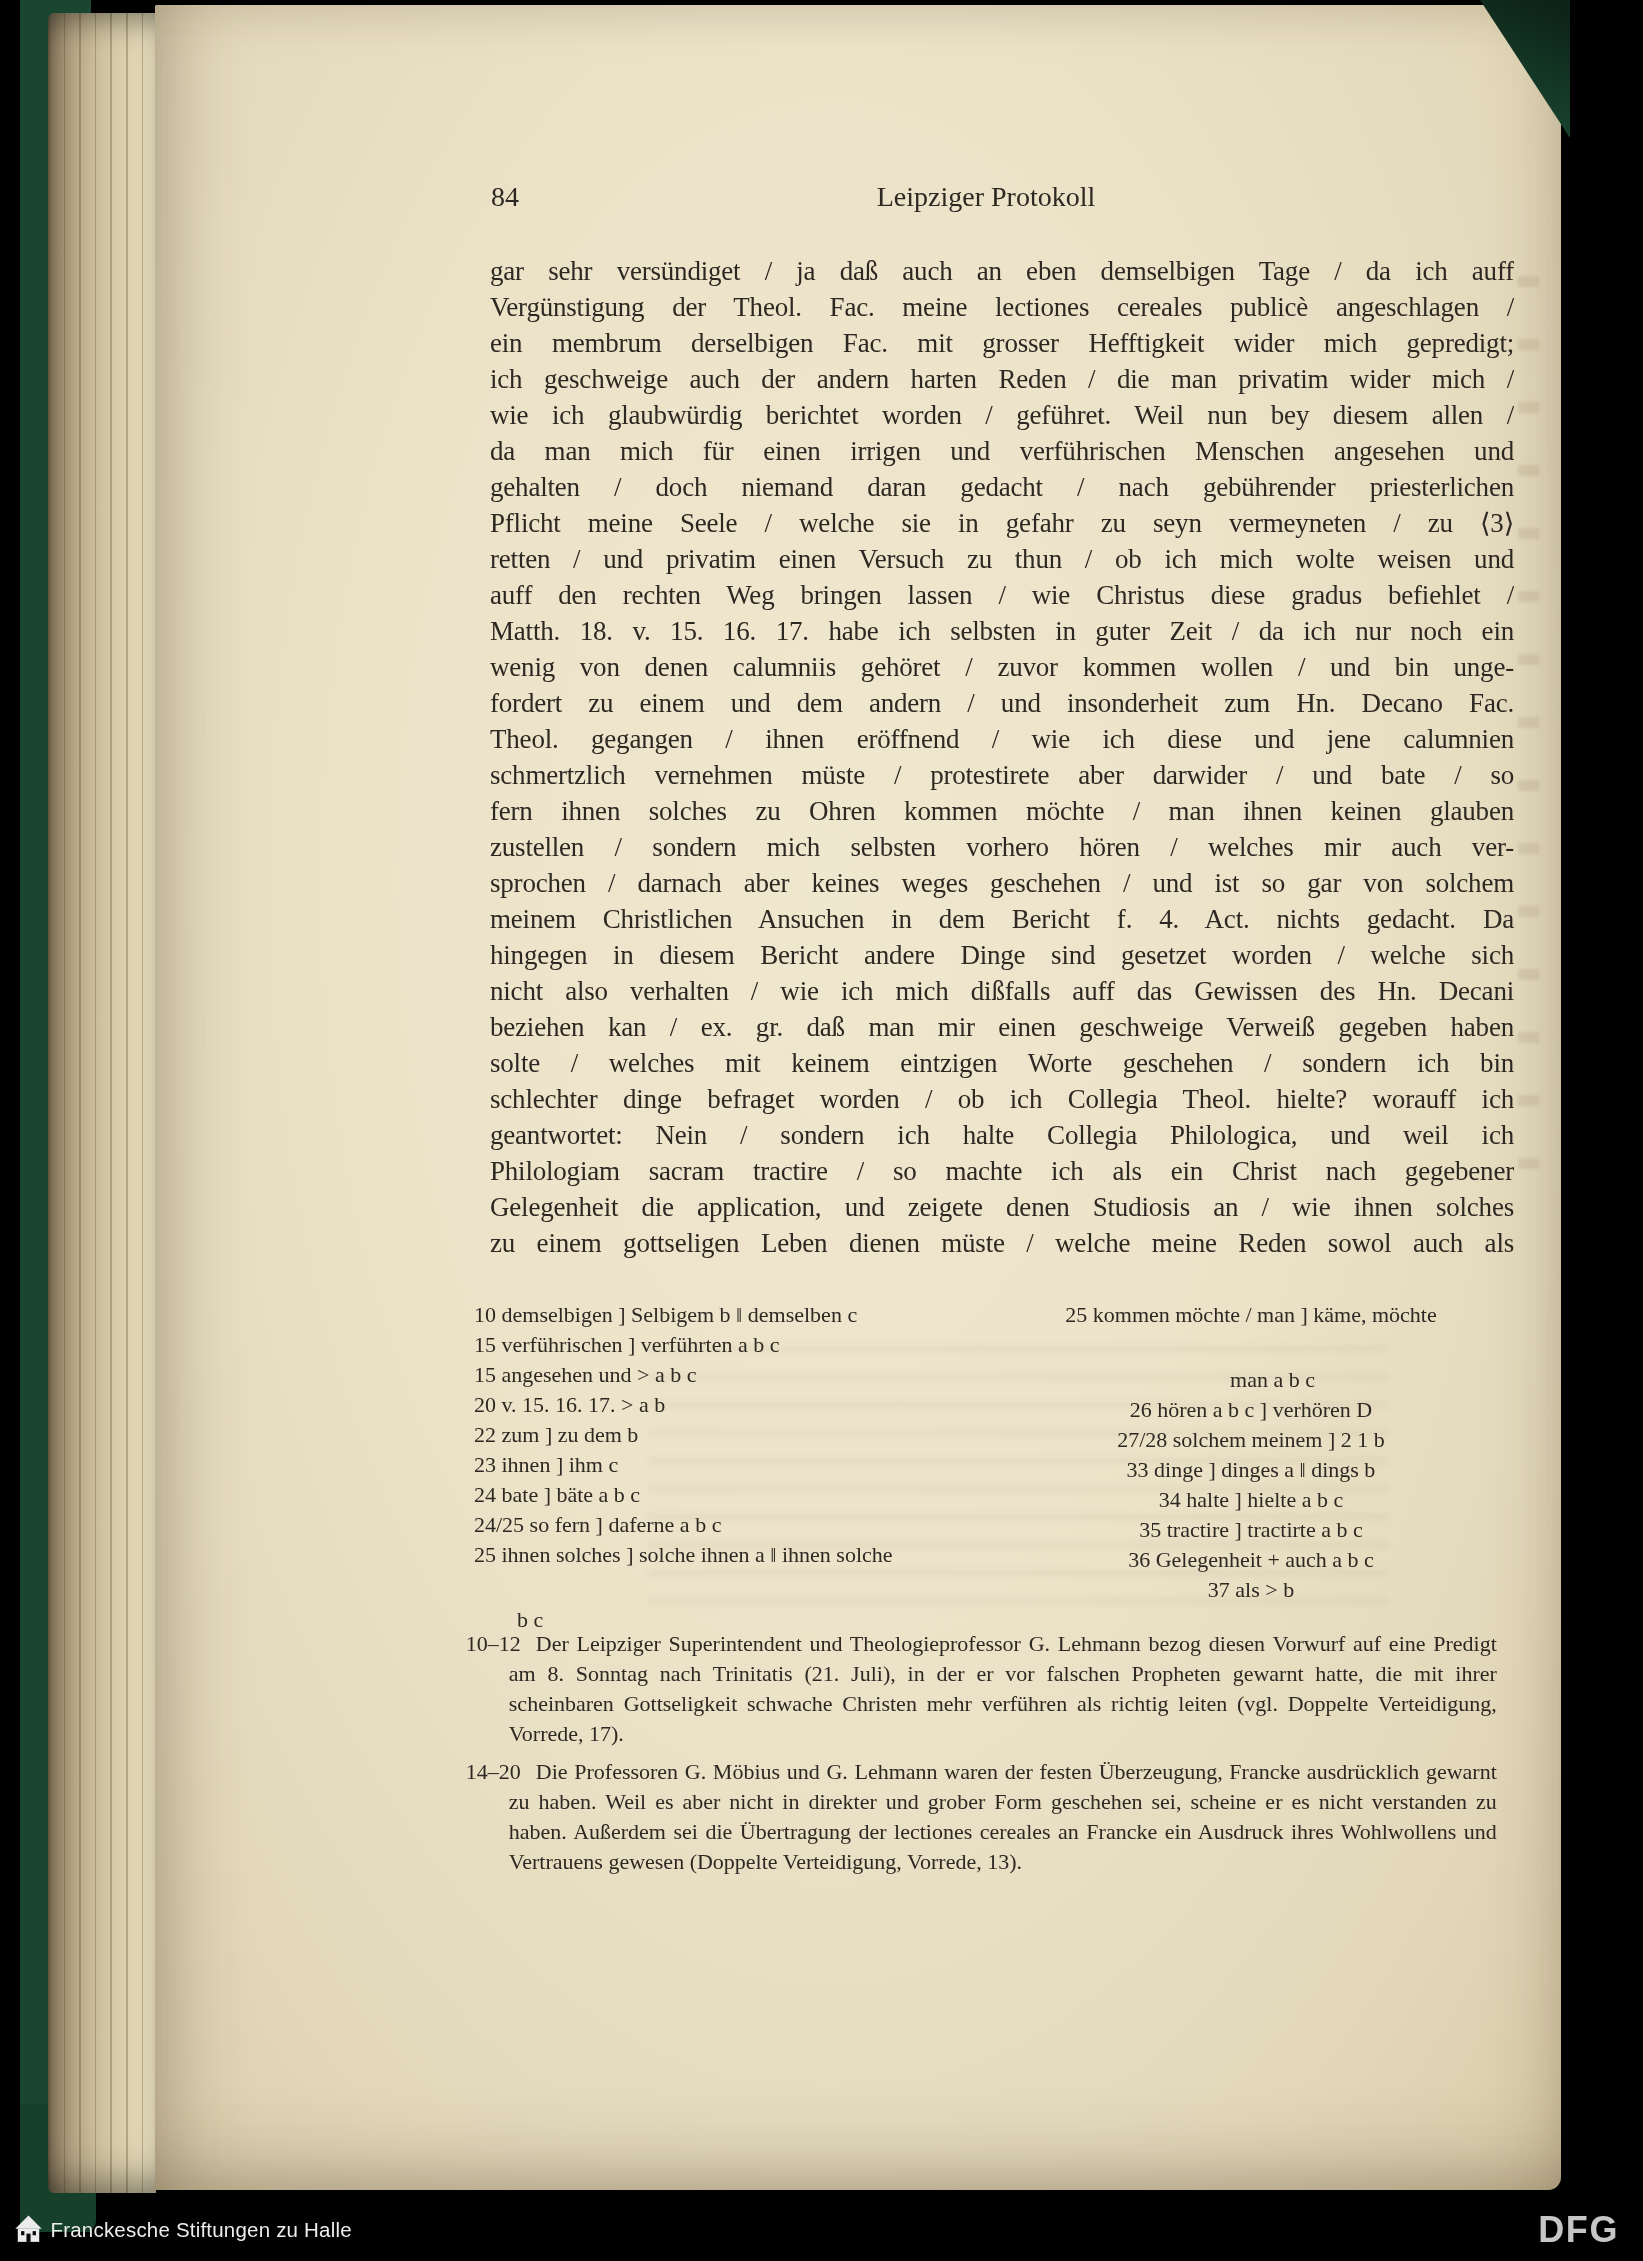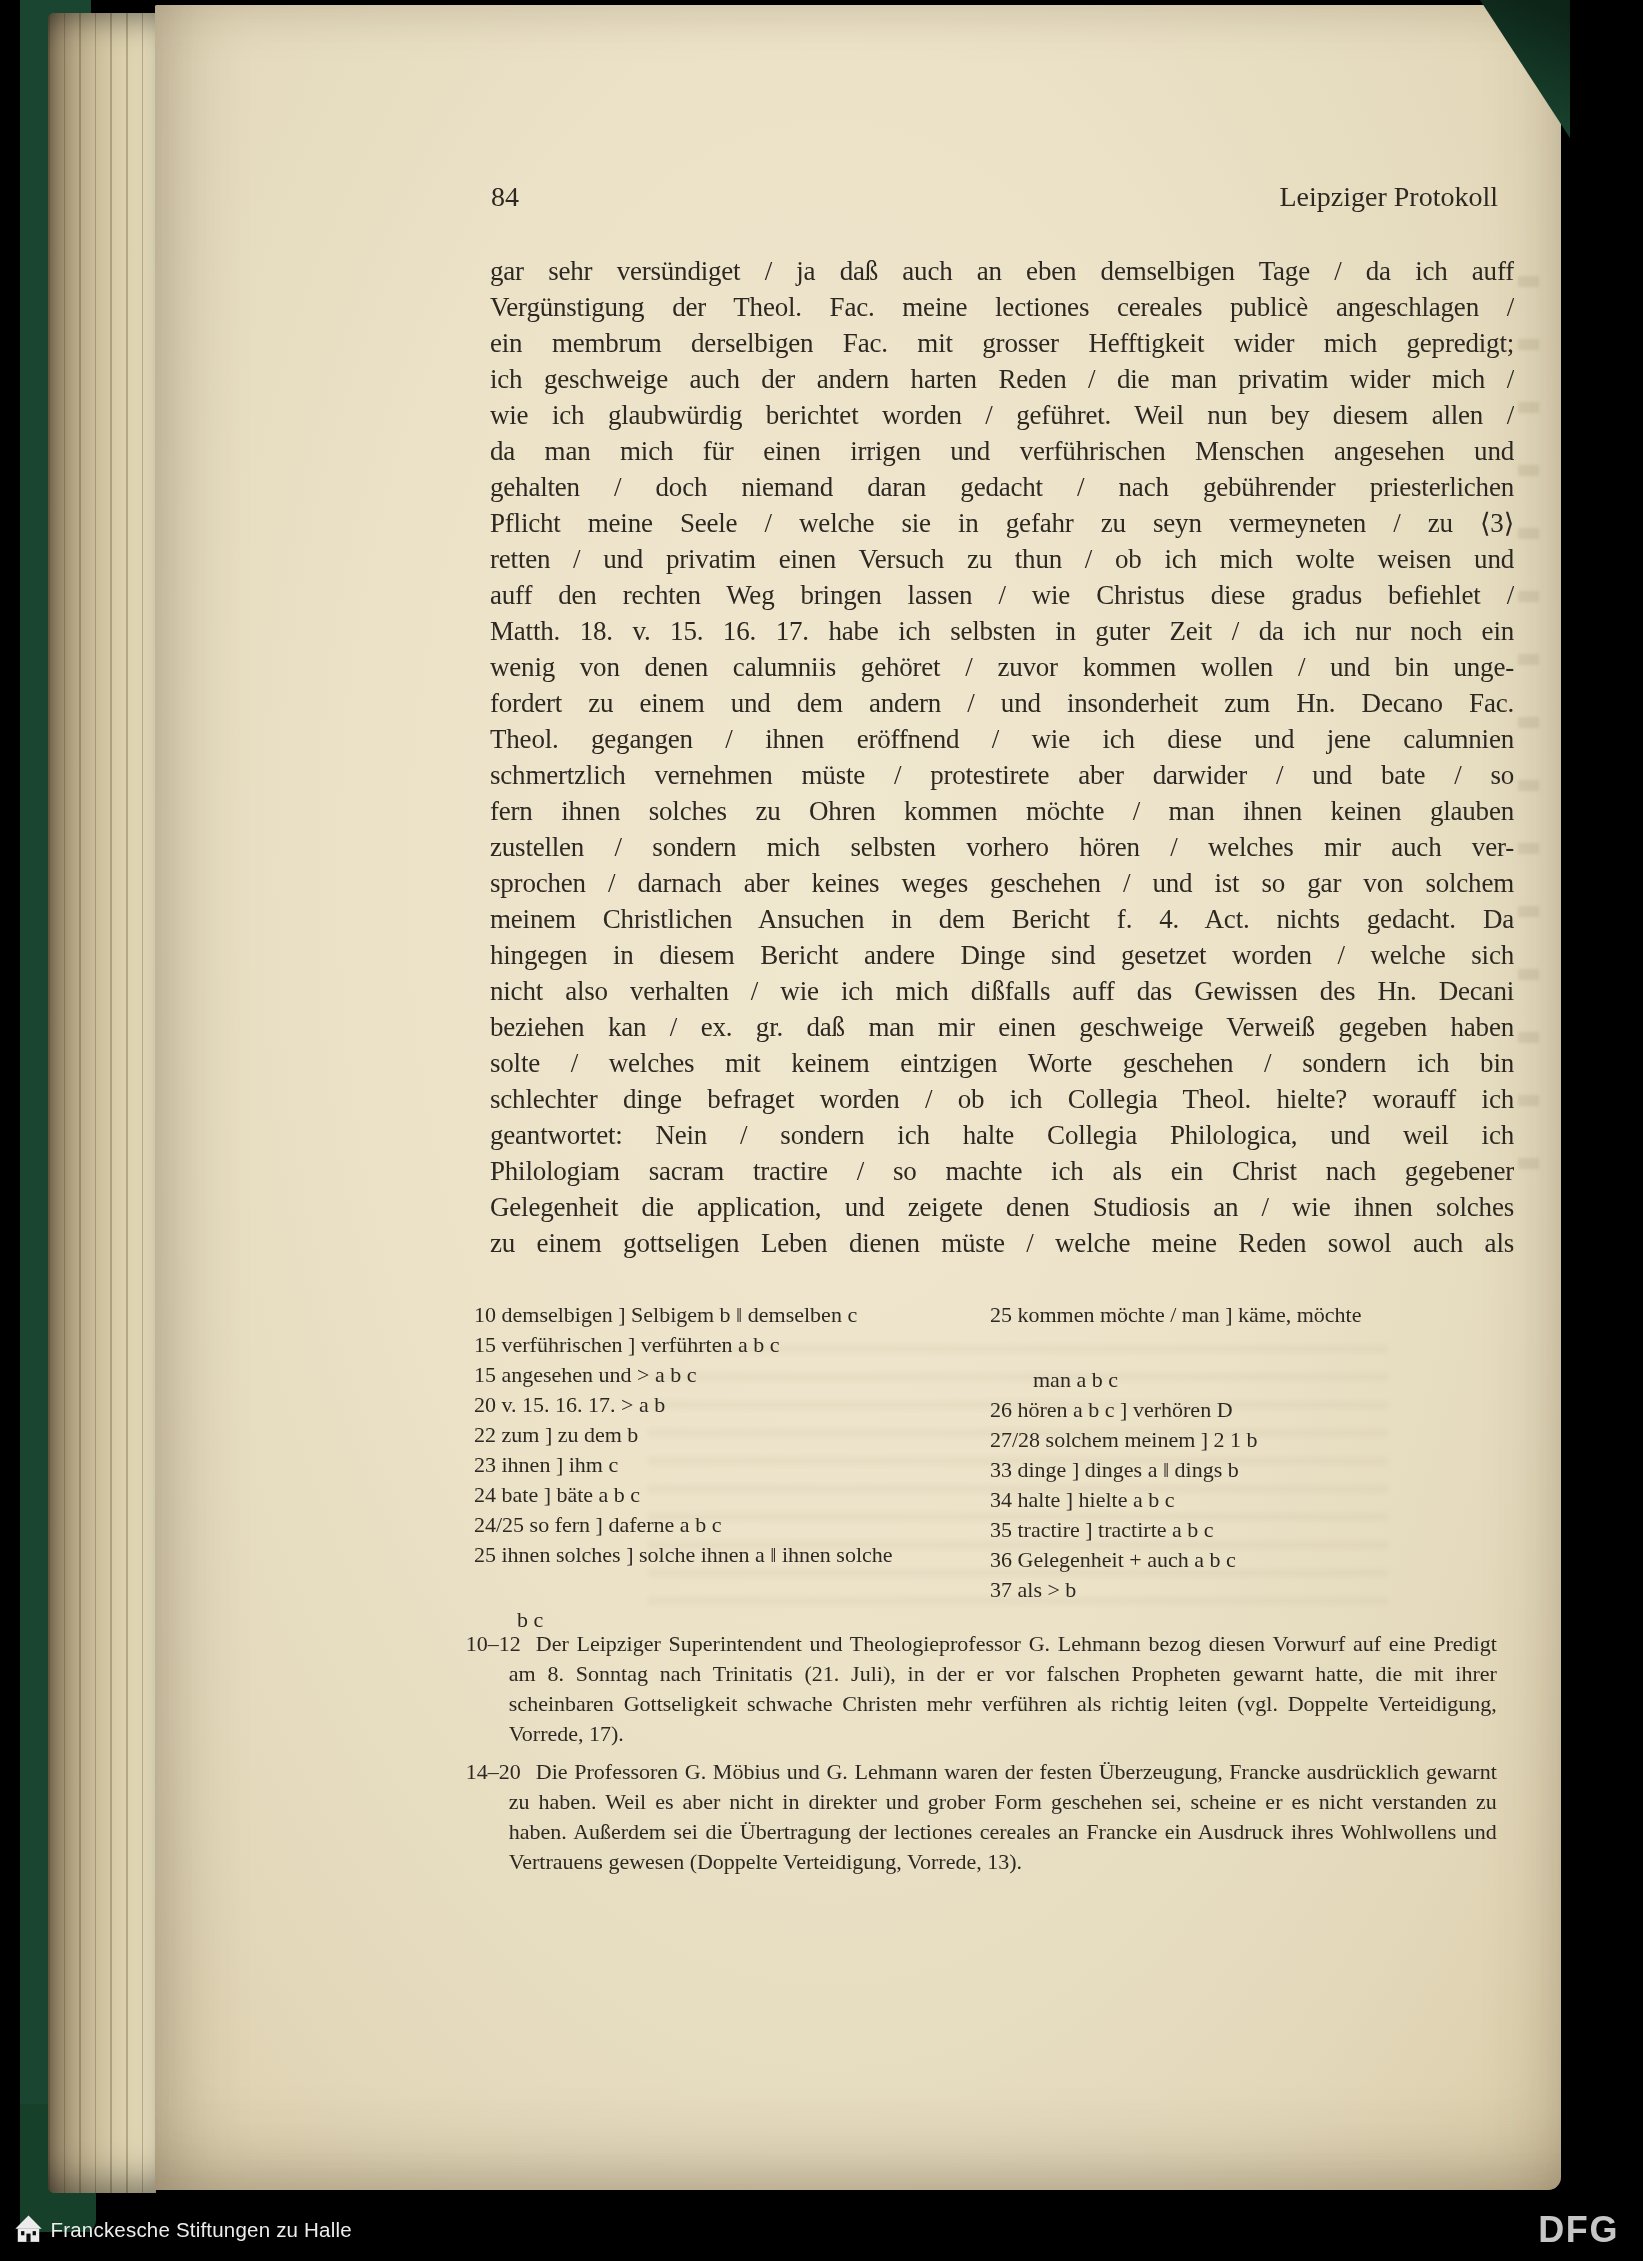--- a/index.html
+++ b/index.html
@@ -36,31 +36,31 @@
       background:repeating-linear-gradient(180deg,rgba(125,110,80,.30) 0 10.7px,rgba(0,0,0,0) 10.7px 63px);
       filter:blur(1.6px);opacity:.5;}
   .ghost-block{position:absolute;left:493px;top:1340px;width:740px;height:271px;
       background:repeating-linear-gradient(180deg,rgba(120,105,75,.14) 0 8.2px,rgba(0,0,0,0) 8.2px 28px);
       filter:blur(2.5px);opacity:.38;}
 
   
   .content{position:absolute;left:319px;top:0;width:1024px;color:#2e2822;}
   .pagehead{position:absolute;top:176px;left:0;width:100%;height:38px;font-size:28px;}
   .pnum{position:absolute;left:17px;top:0;font-family:Liberation Serif, serif;}
-  .ptitle{display:block;text-align:right;}
+  .ptitle{display:block;text-align:center;}
 
   .bodytext{position:absolute;top:248px;left:16px;width:100%;font-size:27px;line-height:36px;letter-spacing:-0.2px;}
   .bline{position:relative;height:36px;overflow:hidden;text-align:justify;text-align-last:justify;}
   .lnum{position:absolute;left:-62px;top:0;width:46px;text-align:right;font-size:21.4px;line-height:36px;
         color:#3f3930;letter-spacing:0;}
 
   .apparatus{position:absolute;top:1295px;left:0;width:100%;font-size:22px;line-height:30px;}
   .app-col{position:absolute;top:0;}
   .app-left{left:0;width:514px;}
-  .app-right{left:516px;width:494px;}
+  .app-right{left:530px;width:494px;text-align:center;}
   .app-line{white-space:nowrap;}
   .app-line.cont{padding-left:43px;margin-top:35px;}
 
   .commentary{position:absolute;top:1624px;left:-8.2px;width:1031px;font-size:22px;line-height:30px;
       text-align:justify;}
   .comm-entry{margin:0 0 8.2px 0;padding-left:43px;text-indent:-43px;}
   .comm-label{margin-right:15px;}
 
   
   .footer{position:absolute;left:0;bottom:0;width:100%;height:59px;z-index:6;

